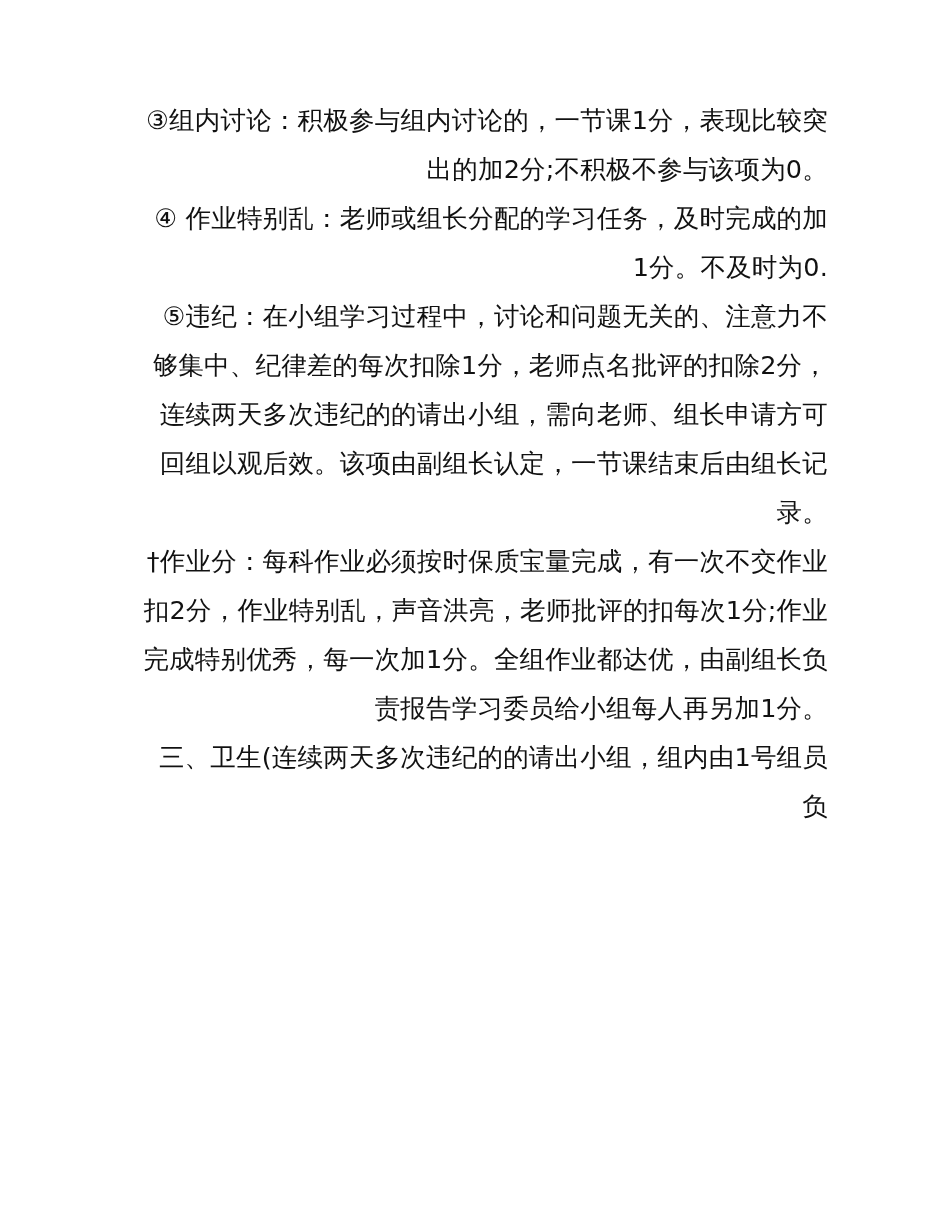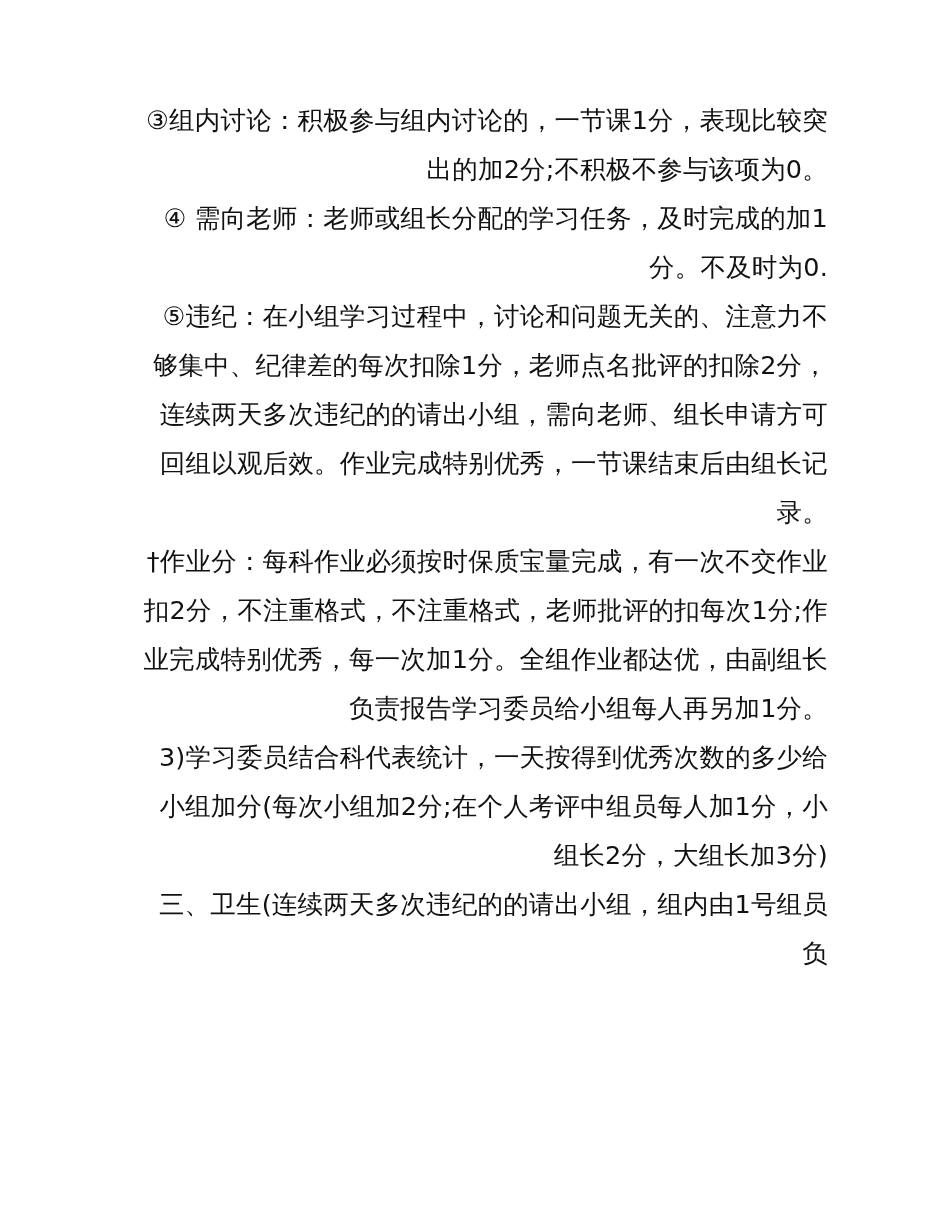--- a/index.html
+++ b/index.html
@@ -37,19 +37,18 @@
   .indent {
     text-indent: 0;
   }
 </style>
 </head>
 <body>
 
 <div class="page">
   <div class="content">
     <p class="para indent">③组内讨论：积极参与组内讨论的，一节课1分，表现比较突出的加2分;不积极不参与该项为0。</p>
-    <p class="para indent">④ 需向老师：老师或组长分配的学习任务，及时完成的加1分。不及时为0.</p>
-    <p class="para indent">⑤违纪：在小组学习过程中，讨论和问题无关的、注意力不够集中、纪律差的每次扣除1分，老师点名批评的扣除2分，连续两天多次违纪的的请出小组，需向老师、组长申请方可回组以观后效。作业完成特别优秀，一节课结束后由组长记录。</p>
-    <p class="para indent">†作业分：每科作业必须按时保质宝量完成，有一次不交作业扣2分，不注重格式，不注重格式，老师批评的扣每次1分;作业完成特别优秀，每一次加1分。全组作业都达优，由副组长负责报告学习委员给小组每人再另加1分。</p>
-    <p class="para indent">3)学习委员结合科代表统计，一天按得到优秀次数的多少给小组加分(每次小组加2分;在个人考评中组员每人加1分，小组长2分，大组长加3分)</p>
+    <p class="para indent">④ 作业特别乱：老师或组长分配的学习任务，及时完成的加1分。不及时为0.</p>
+    <p class="para indent">⑤违纪：在小组学习过程中，讨论和问题无关的、注意力不够集中、纪律差的每次扣除1分，老师点名批评的扣除2分，连续两天多次违纪的的请出小组，需向老师、组长申请方可回组以观后效。该项由副组长认定，一节课结束后由组长记录。</p>
+    <p class="para indent">†作业分：每科作业必须按时保质宝量完成，有一次不交作业扣2分，作业特别乱，声音洪亮，老师批评的扣每次1分;作业完成特别优秀，每一次加1分。全组作业都达优，由副组长负责报告学习委员给小组每人再另加1分。</p>
     <p class="para indent">三、卫生(连续两天多次违纪的的请出小组，组内由1号组员负</p>
   </div>
 </div>
 
 </body></html>

